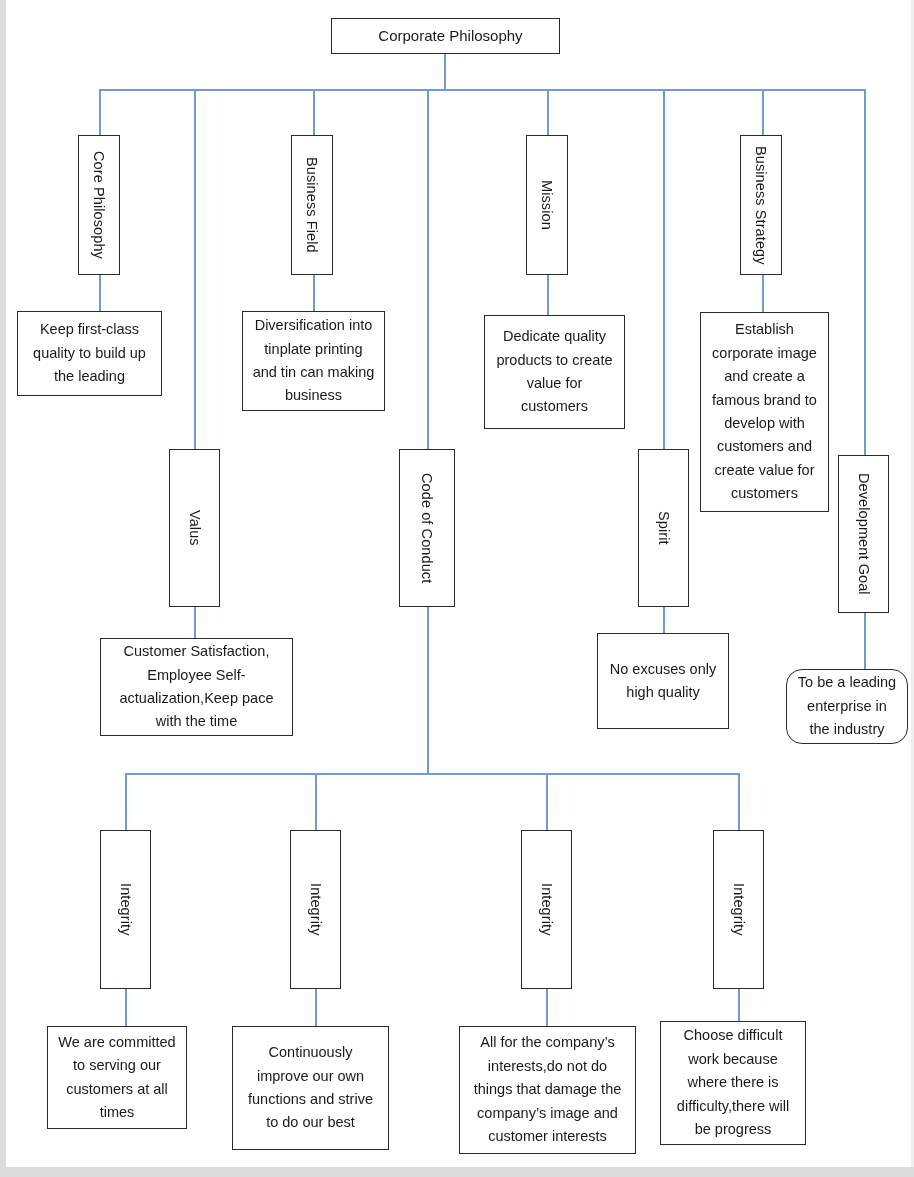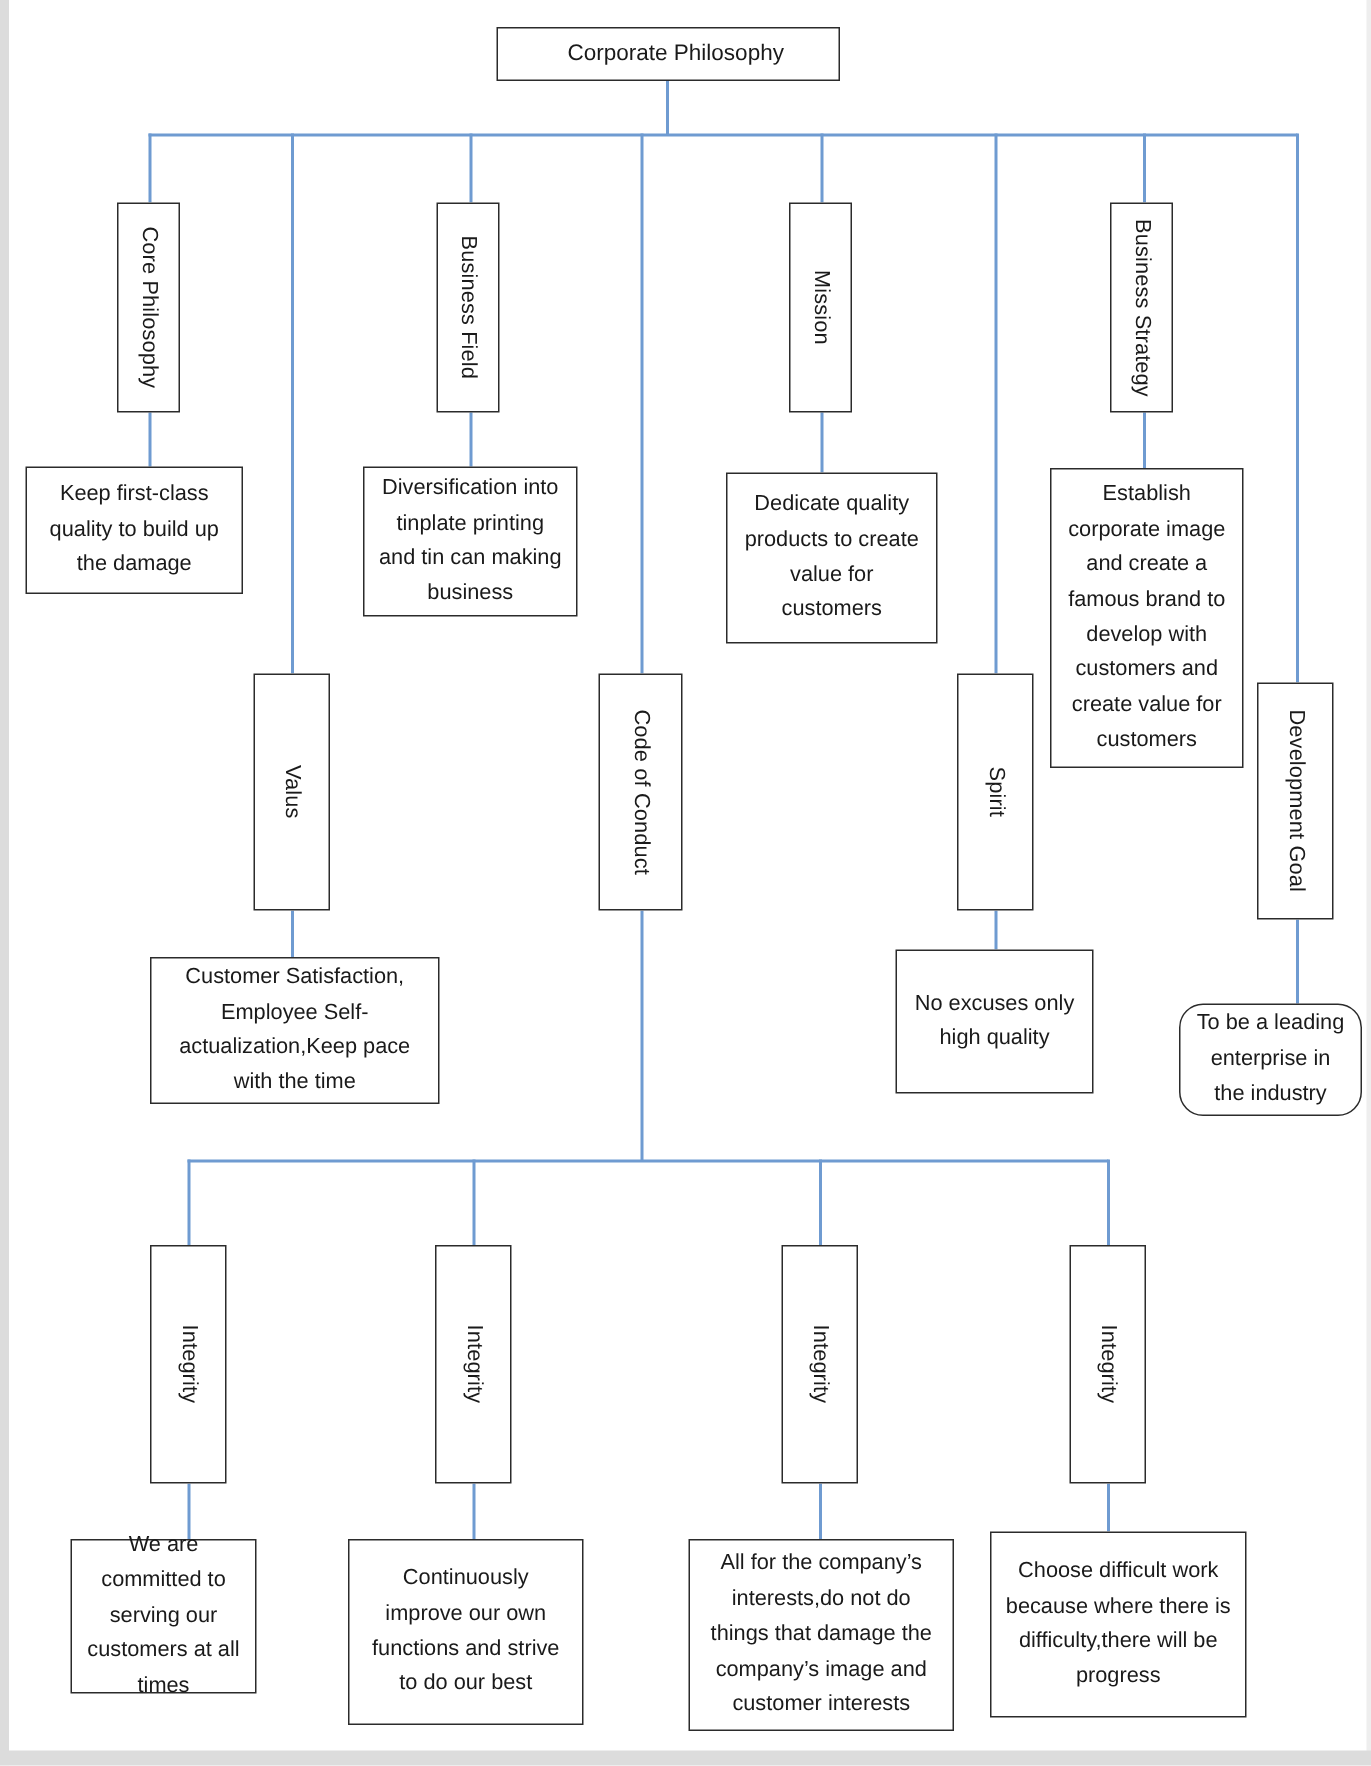--- a/index.html
+++ b/index.html
@@ -135,21 +135,21 @@
     <span class="vtext">Business Field</span>
   </div>
   <div class="box vert" style="left:526px; top:135px; width:42px; height:140px;">
     <span class="vtext">Mission</span>
   </div>
   <div class="box vert" style="left:740px; top:135px; width:42px; height:140px;">
     <span class="vtext">Business Strategy</span>
   </div>
 
   <div class="box" style="left:17px; top:311px; width:145px; height:85px;">
-    <span class="txt">Keep first-class quality to build up the damage</span>
+    <span class="txt">Keep first-class quality to build up the leading</span>
   </div>
   <div class="box" style="left:242px; top:311px; width:143px; height:100px;">
     <span class="txt">Diversification into tinplate printing and tin can making business</span>
   </div>
   <div class="box" style="left:484px; top:315px; width:141px; height:114px;">
     <span class="txt">Dedicate quality products to create value for customers</span>
   </div>
   <div class="box" style="left:700px; top:312px; width:129px; height:200px;">
     <span class="txt">Establish corporate image and create a famous brand to develop with customers and create value for customers</span>
   </div>
@@ -183,26 +183,26 @@
   <div class="box vert" style="left:290px; top:830px; width:51px; height:159px;">
     <span class="vtext">Integrity</span>
   </div>
   <div class="box vert" style="left:521px; top:830px; width:51px; height:159px;">
     <span class="vtext">Integrity</span>
   </div>
   <div class="box vert" style="left:713px; top:830px; width:51px; height:159px;">
     <span class="vtext">Integrity</span>
   </div>
 
-  <div class="box" style="left:47px; top:1026px; width:124px; height:103px;justify-content:flex-end;">
+  <div class="box" style="left:47px; top:1026px; width:140px; height:103px;justify-content:flex-end;">
     <span class="txt">We are committed to serving our customers at all times</span>
   </div>
   <div class="box" style="left:232px; top:1026px; width:157px; height:124px;">
     <span class="txt">Continuously improve our own functions and strive to do our best</span>
   </div>
   <div class="box" style="left:459px; top:1026px; width:177px; height:128px;">
     <span class="txt">All for the company’s interests,do not do things that damage the company’s image and customer interests</span>
   </div>
-  <div class="box" style="left:660px; top:1021px; width:171px; height:124px;">
+  <div class="box" style="left:660px; top:1021px; width:146px; height:124px;">
     <span class="txt">Choose difficult work because where there is difficulty,there will be progress</span>
   </div>
 
 </div>
 
 </body></html>

